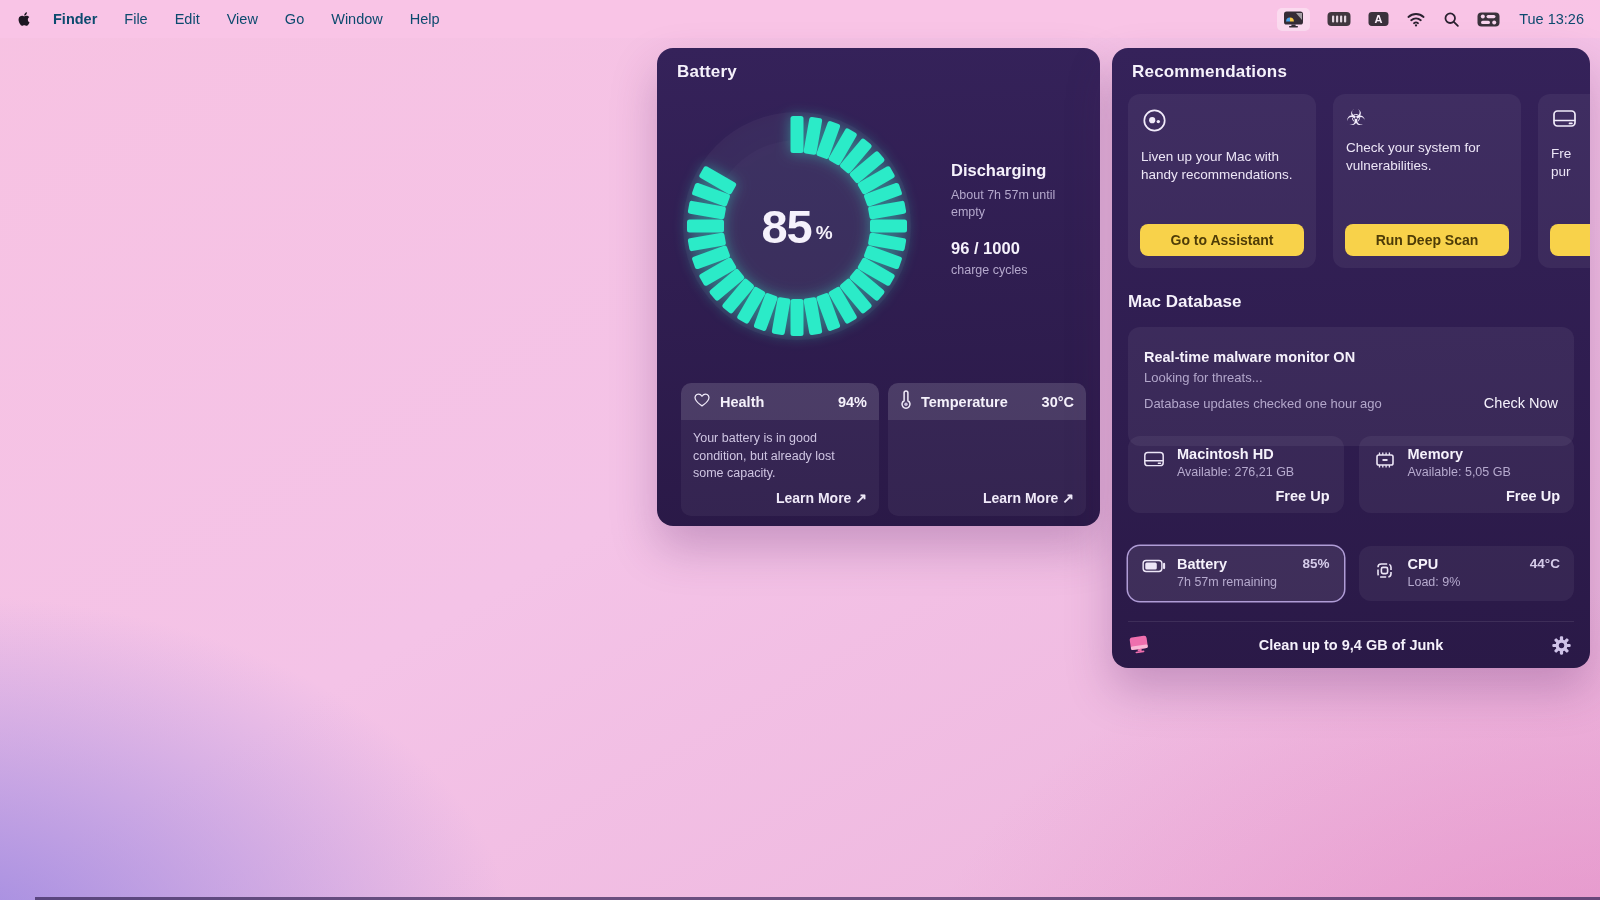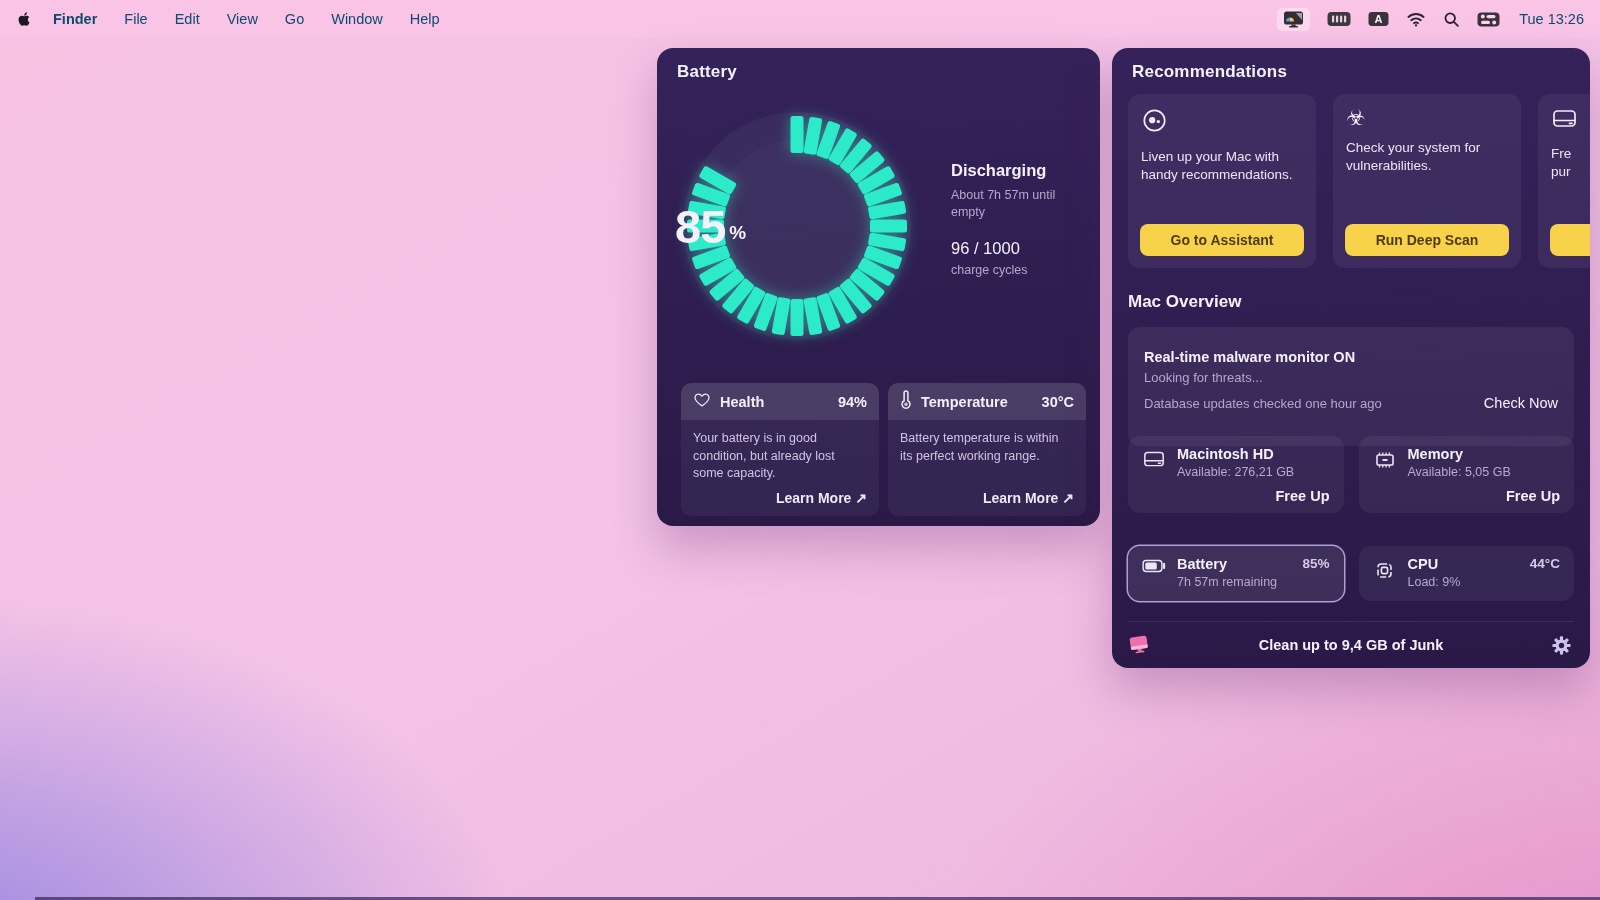--- a/index.html
+++ b/index.html
@@ -35,28 +35,28 @@
     background:linear-gradient(178deg,#35225a 0%,#2a1947 100%);
     box-shadow:0 22px 46px rgba(90,35,105,.28);
   }
   .panel-title { position:absolute; left:20px; top:14px; font-size:17px; font-weight:700; letter-spacing:.2px; }
 
   
   #battery-panel { left:657px; top:48px; width:443px; height:478px; }
   .gauge-wrap { position:absolute; left:18px; top:56px; width:244px; height:244px; }
   .gauge-svg { filter:drop-shadow(0 0 7px rgba(43,235,200,.45)); }
   .gauge-center {
-    position:absolute; inset:0; display:flex; align-items:center; 
+    position:absolute; inset:0; display:flex; align-items:center; justify-content:center;
   }
   .gauge-center .num { font-size:47px; font-weight:700; letter-spacing:-1px; }
   .gauge-center .unit { font-size:19px; font-weight:700; margin-left:4px; transform:translateY(7px); }
   .bstatus { position:absolute; left:294px; top:113px; width:138px; }
   .bstatus .state { font-size:16.5px; font-weight:700; }
   .bstatus .detail { font-size:12.5px; color:#b4a8cc; line-height:1.38; margin-top:7px; }
-  .bstatus .cycles { font-size:16.5px; font-weight:400; margin-top:17px; }
+  .bstatus .cycles { font-size:16.5px; font-weight:700; margin-top:17px; }
   .bstatus .cycles-label { font-size:12.5px; color:#b4a8cc; margin-top:5px; }
 
   .bcards { position:absolute; left:24px; right:14px; top:335px; bottom:10px; display:flex; gap:9px; }
   .bcard { flex:1; border-radius:10px; background:rgba(255,255,255,.05); display:flex; flex-direction:column; }
   .bcard-head {
     height:37px; background:rgba(255,255,255,.10); border-radius:10px 10px 0 0;
     display:flex; align-items:center; padding:0 12px; gap:9px; flex:none;
   }
   .bcard-head .t { font-size:14.5px; font-weight:700; }
   .bcard-head .v { margin-left:auto; font-size:14.5px; font-weight:700; }
@@ -257,21 +257,20 @@
       <div class="bcard-head">
         <span>
           <svg width="12" height="19" viewBox="0 0 12 20" fill="none" stroke="#efe9f8" stroke-width="1.6">
             <path d="M4 3 a2 2 0 0 1 4 0 v8.3 a4.2 4.2 0 1 1 -4 0 z"></path>
             <circle cx="6" cy="15" r="1.8" fill="#cfc5e2" stroke="none"></circle>
           </svg>
         </span>
         <span class="t">Temperature</span>
         <span class="v">30°C</span>
       </div>
-      <div class="bcard-body">Battery temperature is within its perfect working range.</div>
       <div class="bcard-link">Learn More ↗</div>
     </div>
   </div>
 </div>
 
 <div class="panel" id="reco-panel">
   <div class="panel-title">Recommendations</div>
 
   <div class="reco-cards">
     <div class="reco-card">
@@ -301,21 +300,21 @@
         </svg>
       </span>
       <div class="reco-text">
         <div>Fre</div>
         <div>pur</div>
       </div>
       <button class="reco-btn"></button>
     </div>
   </div>
 
-  <div class="ov-title">Mac Overview</div>
+  <div class="ov-title">Mac Database</div>
 
   <div class="protect-card">
     <div class="protect-line1">Real-time malware monitor ON</div>
     <div class="protect-line2">Looking for threats...</div>
     <div class="protect-foot">
       <span class="l">Database updates checked one hour ago</span>
       <span class="r">Check Now</span>
     </div>
   </div>
 

